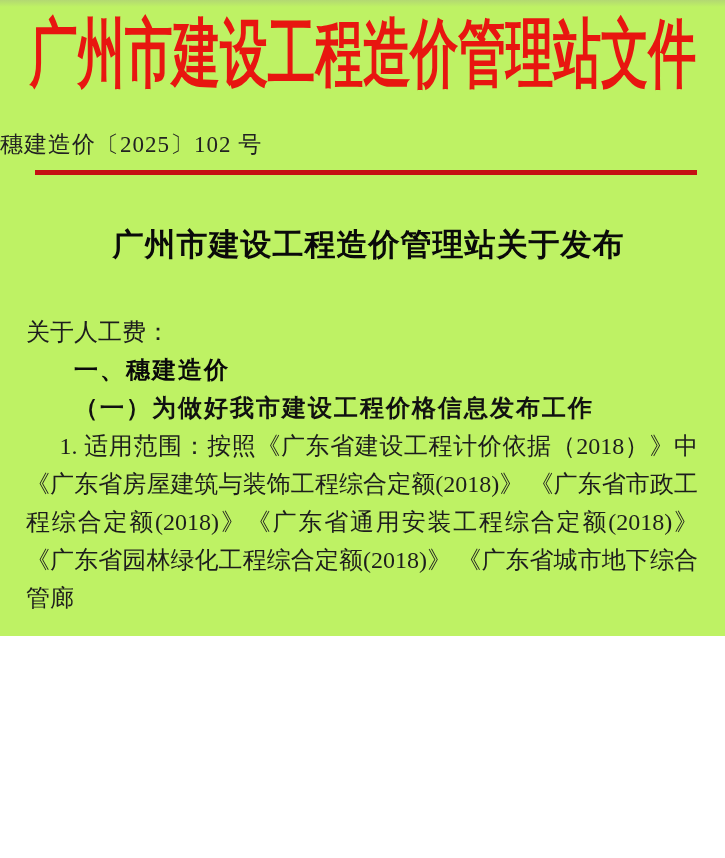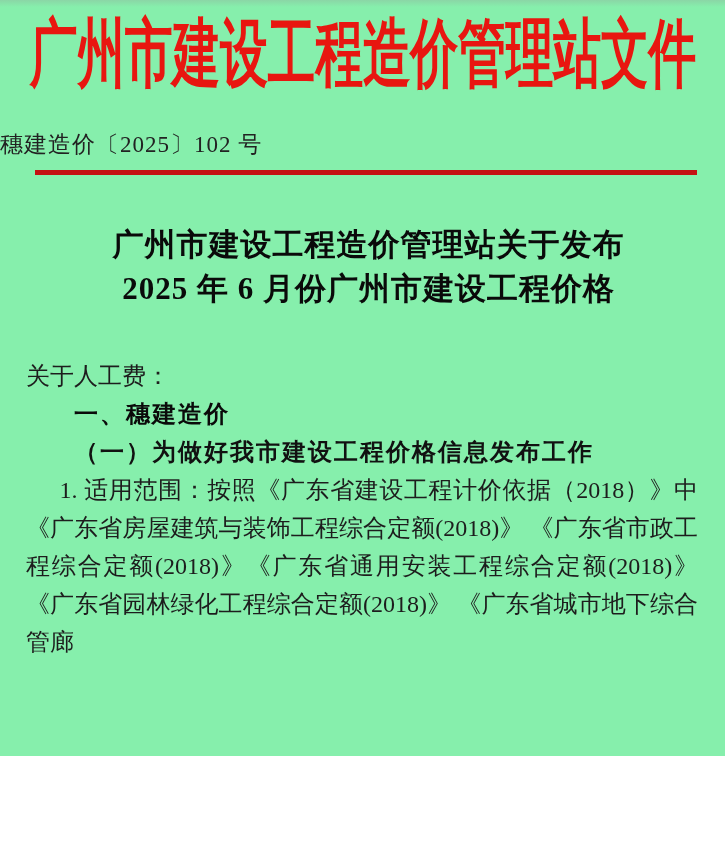--- a/index.html
+++ b/index.html
@@ -9,23 +9,23 @@
   }
   * { margin: 0; padding: 0; box-sizing: border-box; }
   html, body { background: #ffffff; }
   body {
     font-family: "Liberation Serif", "DejaVu Serif", serif;
     color: var(--ink);
   }
   .page {
     position: relative;
     width: 725px;
-    height: 756px;
+    height: 636px;
     margin: 0 auto;
-    background: #86efac;
+    background: #bef264;
     overflow: hidden;
   }
   
   .scan-edge {
     position: absolute;
     top: 0; left: 0; right: 0;
     height: 7px;
     background: linear-gradient(to bottom, rgba(150,150,150,0.28), rgba(255,255,255,0));
     pointer-events: none;
   }
@@ -104,21 +104,20 @@
   <div class="letterhead">
     <span class="stretch">广州市建设工程造价管理站文件</span>
   </div>
 
   <div class="doc-number">穗建造价〔2025〕102 号</div>
 
   <div class="red-rule"></div>
 
   <div class="doc-title">
     <div>广州市建设工程造价管理站关于发布</div>
-    <div>2025 年 6 月份广州市建设工程价格</div>
   </div>
 
   <div class="body-text">
     <p>关于人工费：</p>
     <p class="section-heading">一、穗建造价</p>
     <p class="subsection-heading">（一）为做好我市建设工程价格信息发布工作</p>
     <p class="indent-scope">1. 适用范围：按照《广东省建设工程计价依据（2018）》中《广东省房屋建筑与装饰工程综合定额(2018)》 《广东省市政工程综合定额(2018)》《广东省通用安装工程综合定额(2018)》《广东省园林绿化工程综合定额(2018)》 《广东省城市地下综合管廊</p>
   </div>
 </div>
 

